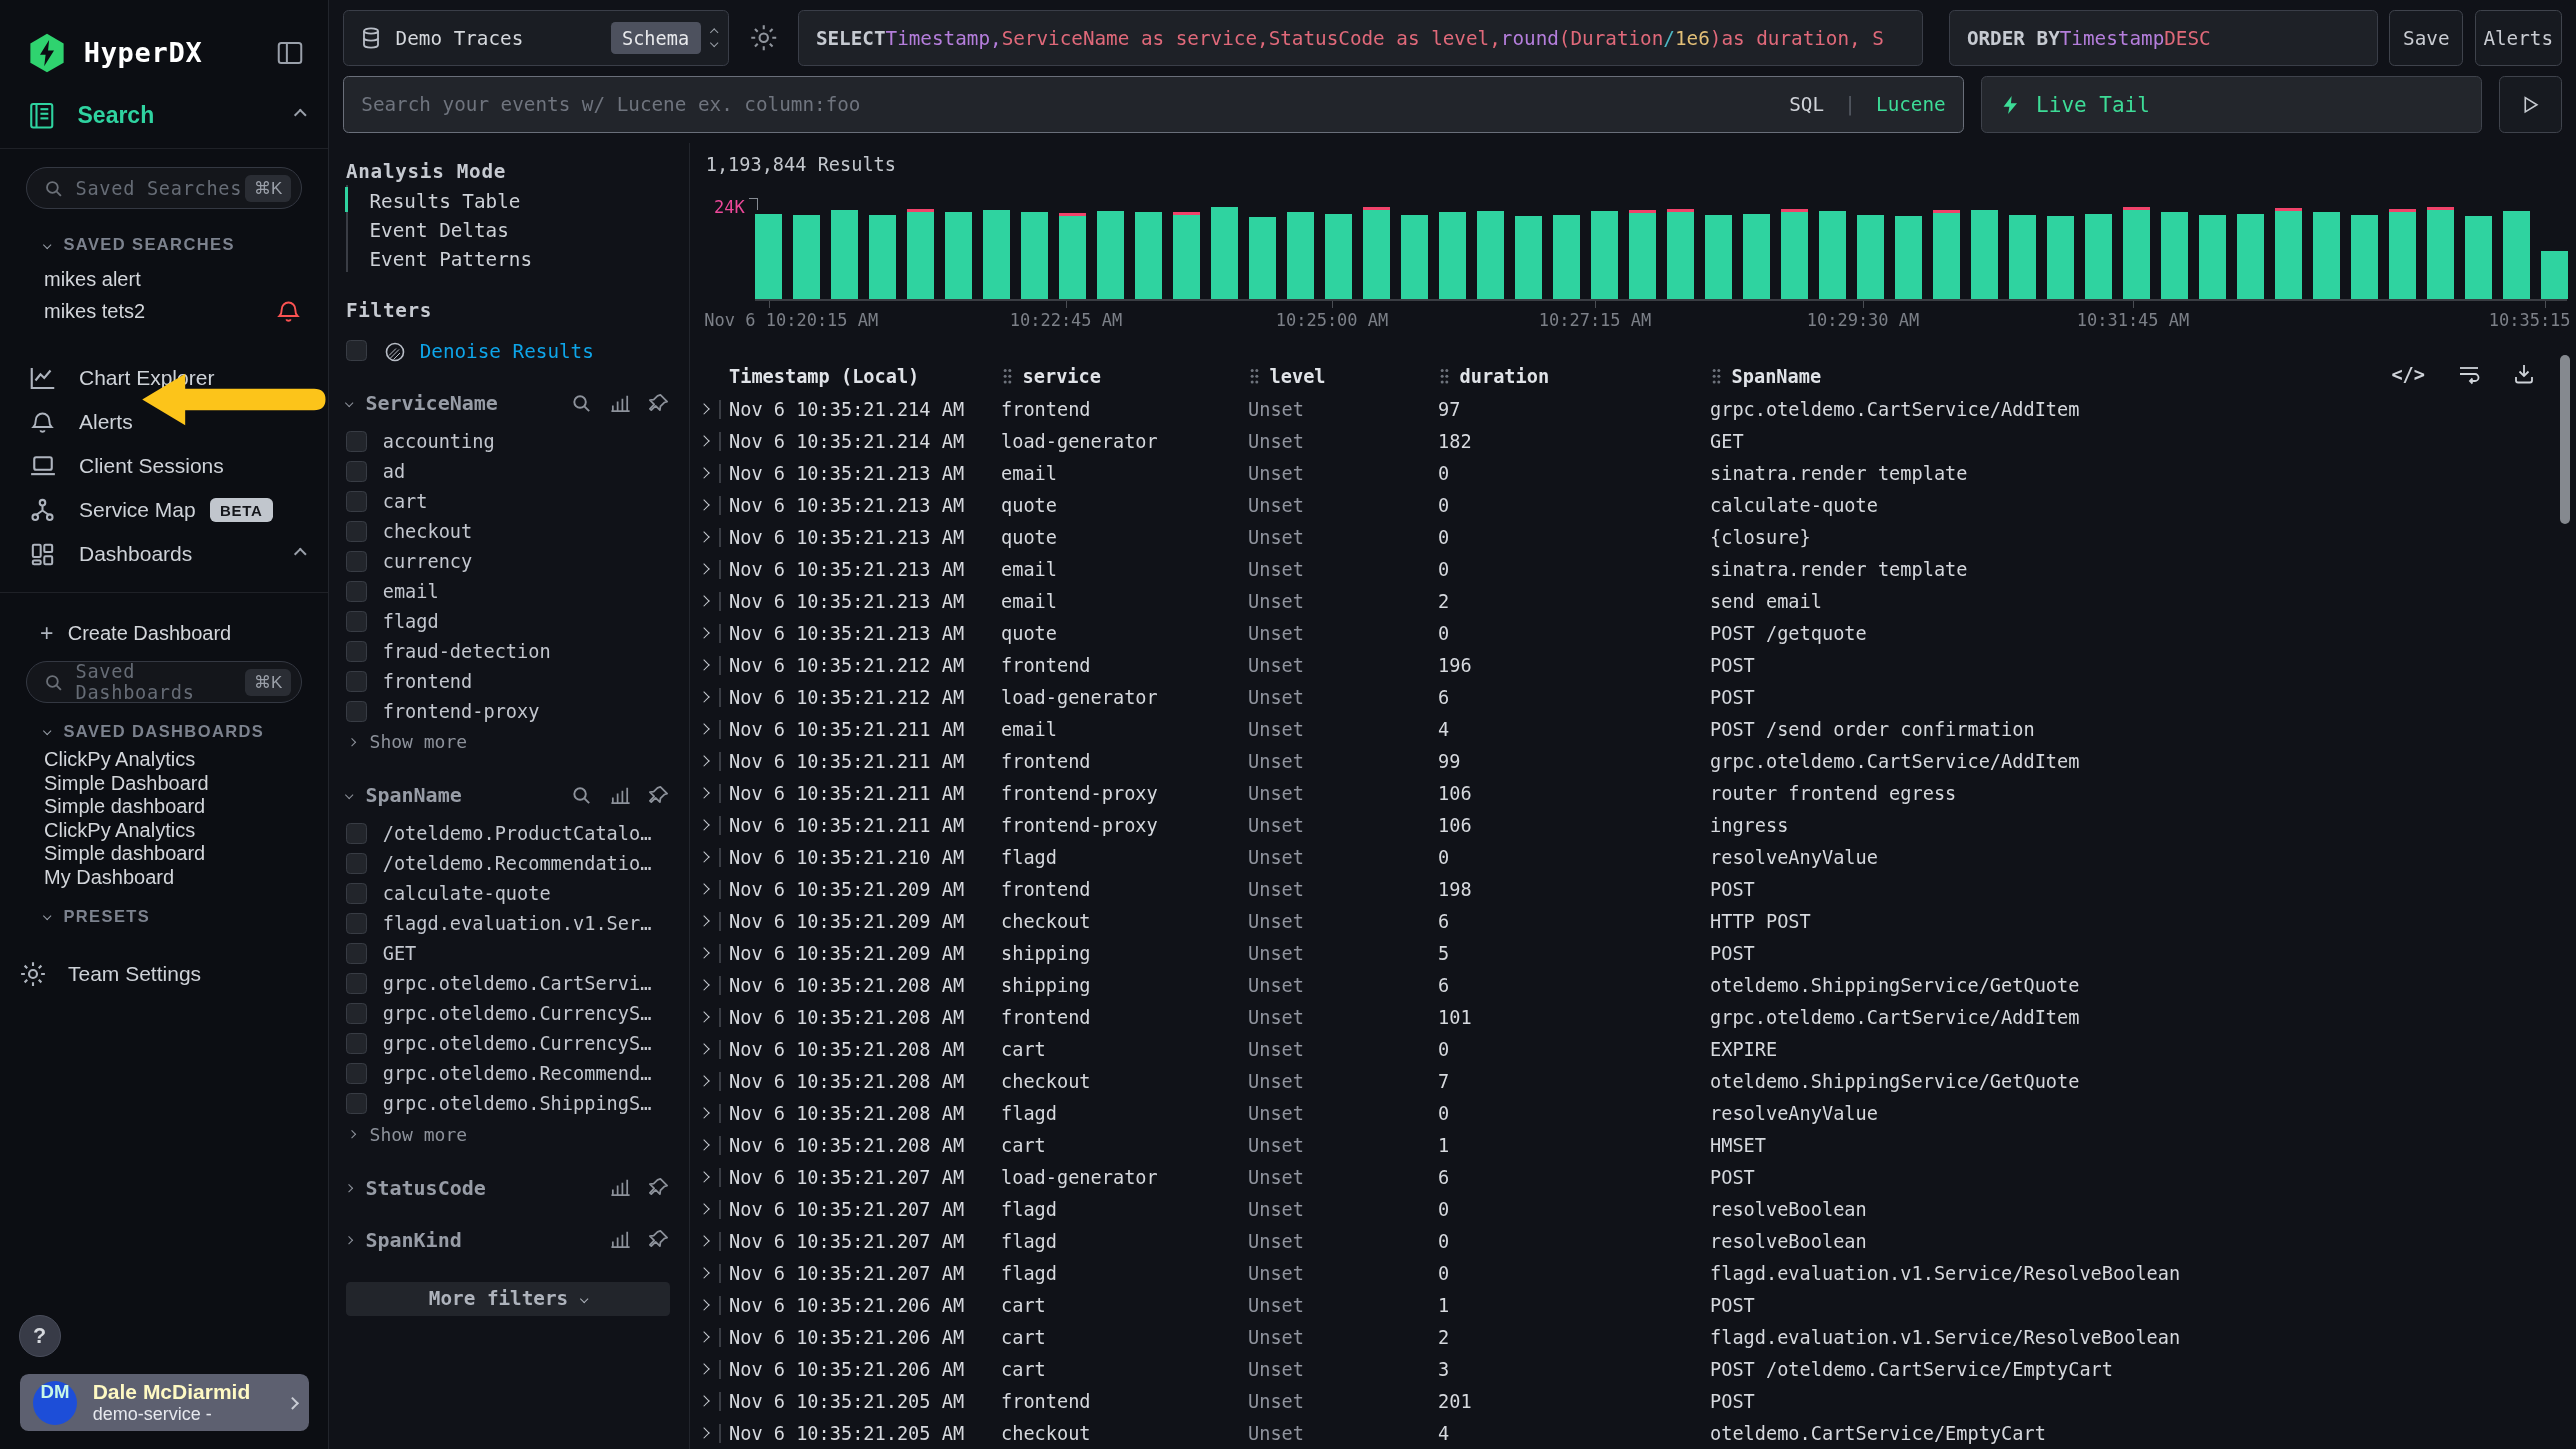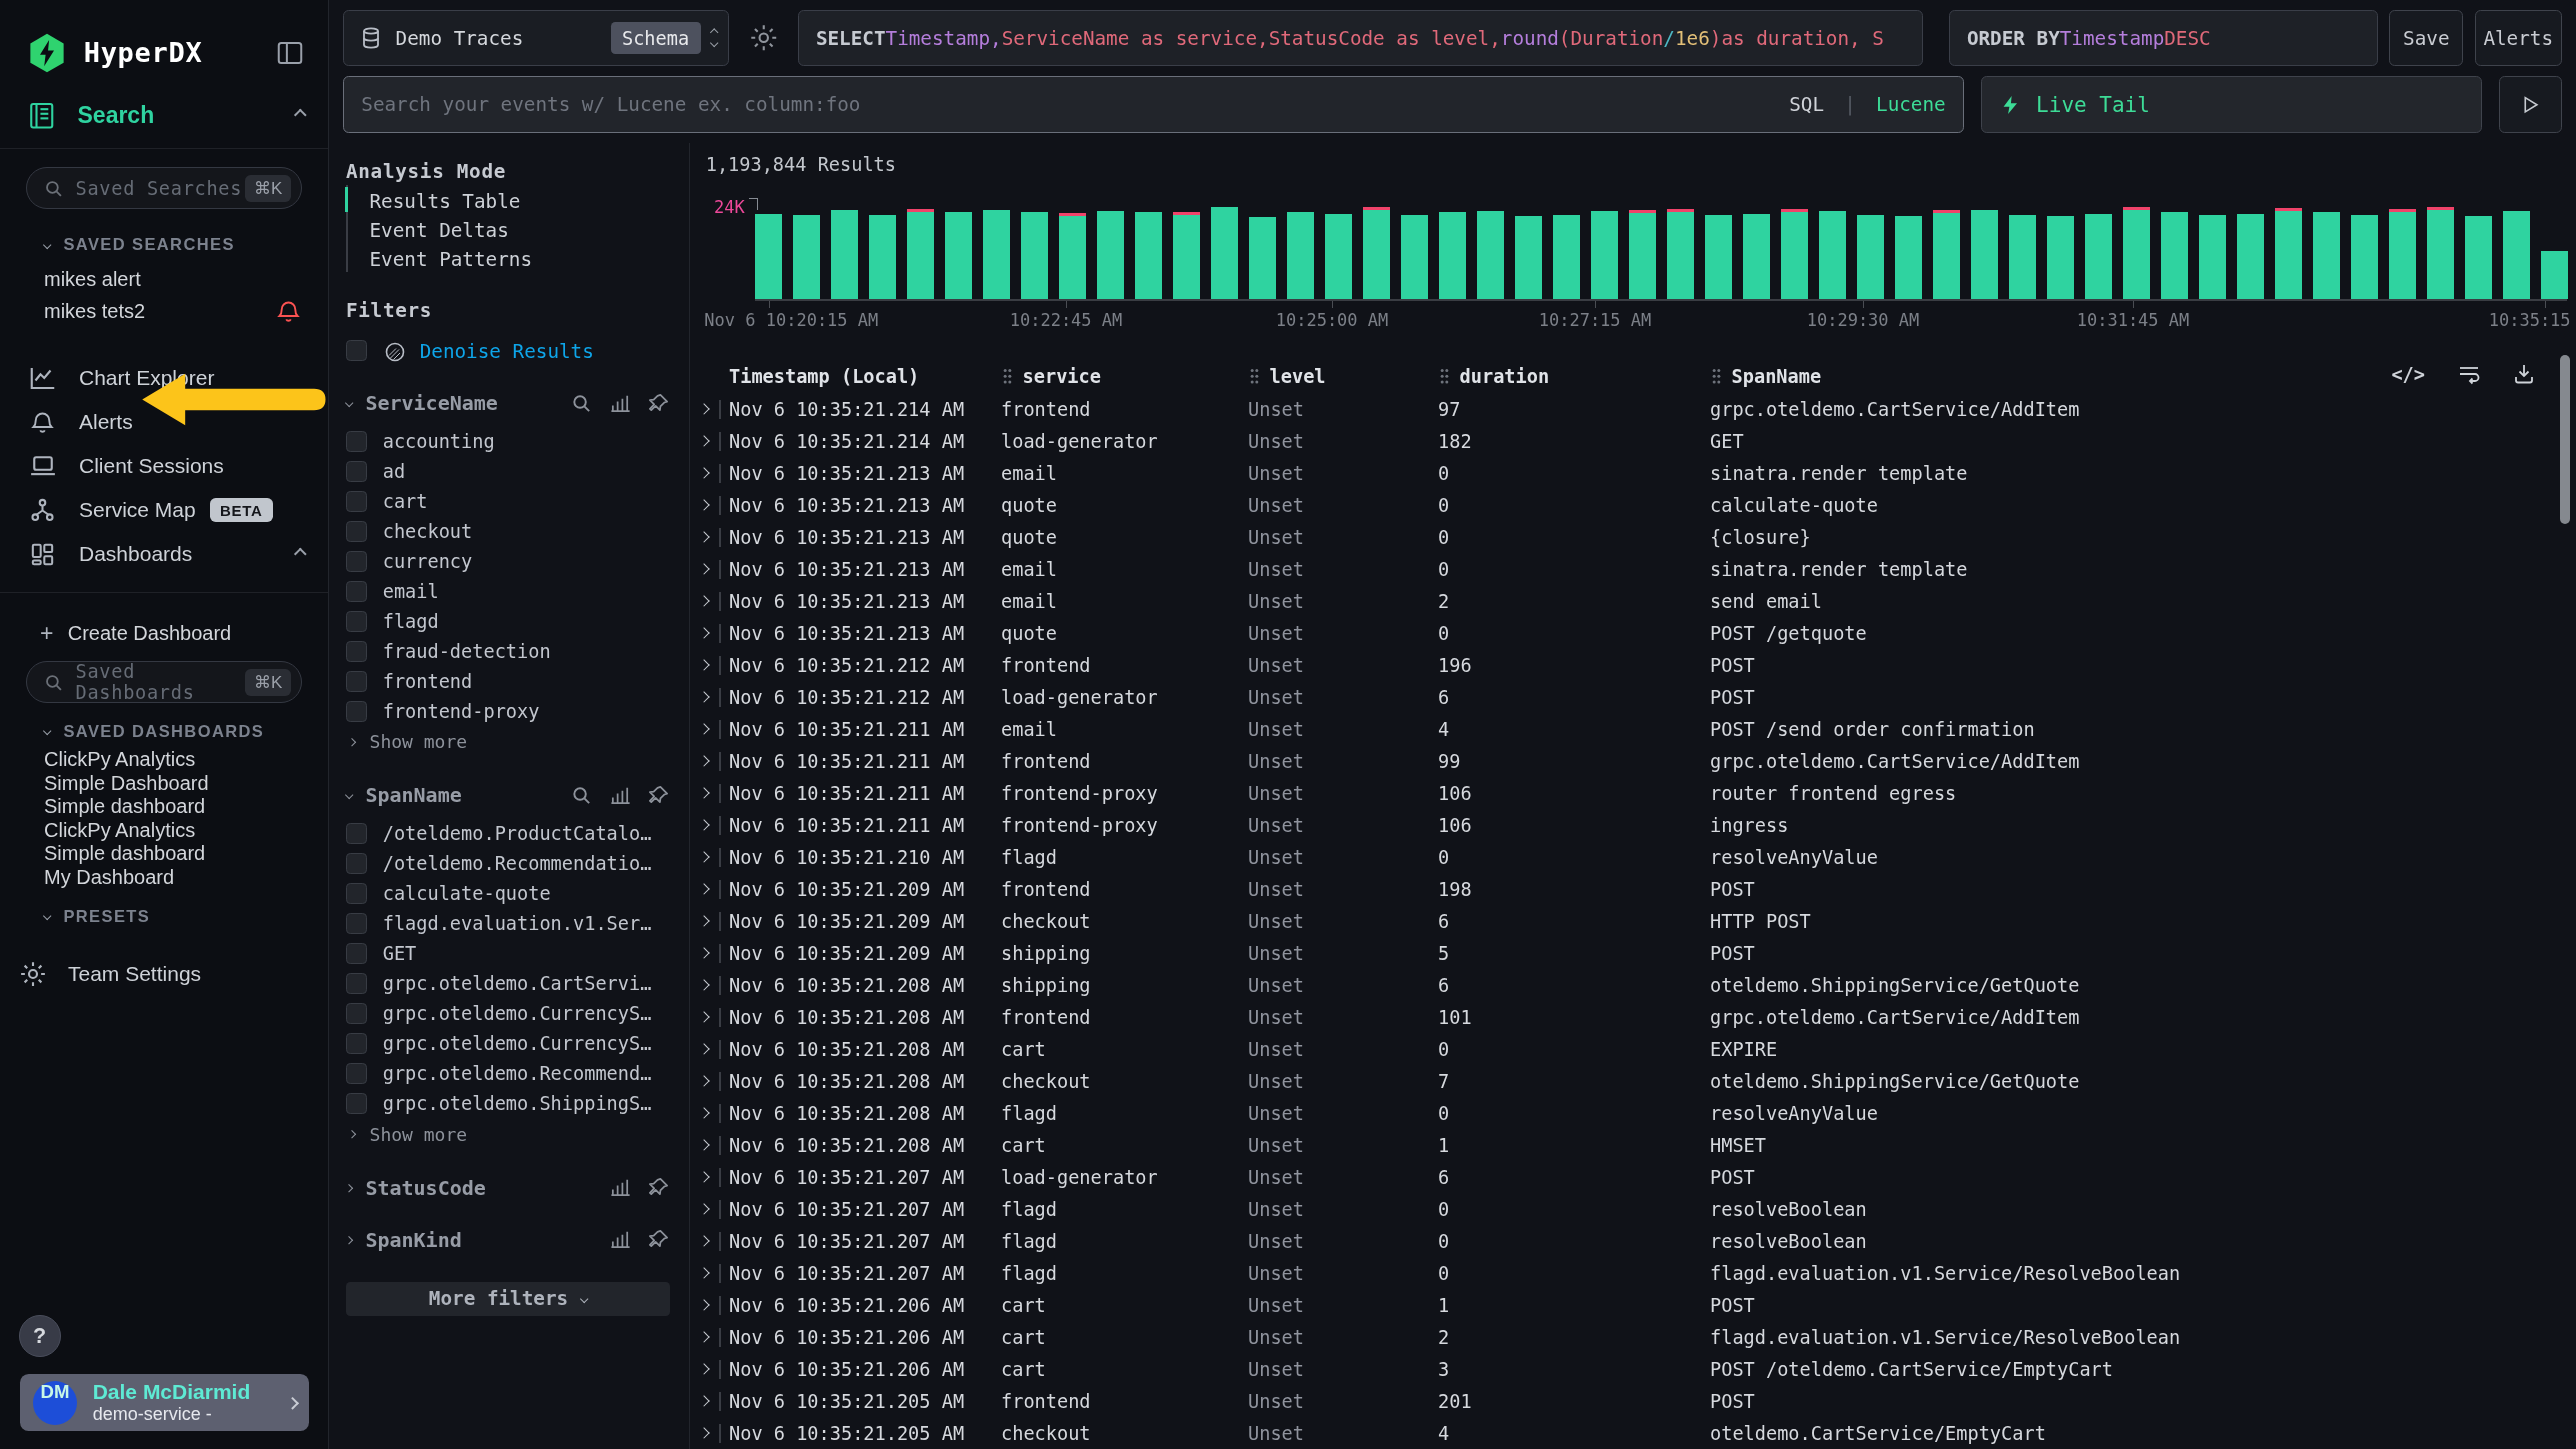--- a/index.html
+++ b/index.html
@@ -56,21 +56,21 @@
   .team-row .nav-ic{margin-right:20px;color:#aeb4be}
   .side-spacer{flex:1}
   .help-circ{width:42px;height:42px;border-radius:50%;background:#383b47;border:1.4px solid #4a4e5c;
     color:#d6d9de;display:flex;align-items:center;justify-content:center;
     font:bold 21.5px var(--sans);margin:0 0 17px 18.6px}
   .user-card{display:flex;align-items:center;background:#5d6070;border-radius:8.6px;
     margin:0 18.6px 18.6px 20px;padding:8.6px 13px;height:57px}
   .avatar{width:44px;height:44px;border-radius:50%;background:#1d4ed8;color:#c9f7e6;
     font:bold 18.6px var(--sans);display:flex;justify-content:center;margin-right:15.7px}
   .user-meta{flex:1;line-height:1.15}
-  .user-name{font:bold 21px var(--sans);color:#5eead4}
+  .user-name{font:bold 21px var(--sans);color:#fef9c3}
   .user-org{font:18px var(--sans);color:#e6e8ee}
   .chev{display:inline-block;width:8.6px;height:8.6px;border:solid #9aa0aa;border-width:0 2.1px 2.1px 0}
   .chev-up{transform:rotate(-135deg)}
   .chev-down{transform:rotate(45deg)}
   .chev-right{transform:rotate(-45deg)}
   .chev-sm{width:6.4px;height:6.4px;border-width:0 1.4px 1.4px 0}
   .arrow-overlay{position:absolute;left:135px;top:368px;z-index:20;pointer-events:none}
 
   
   .main{flex:1;display:flex;flex-direction:column;min-width:0}

